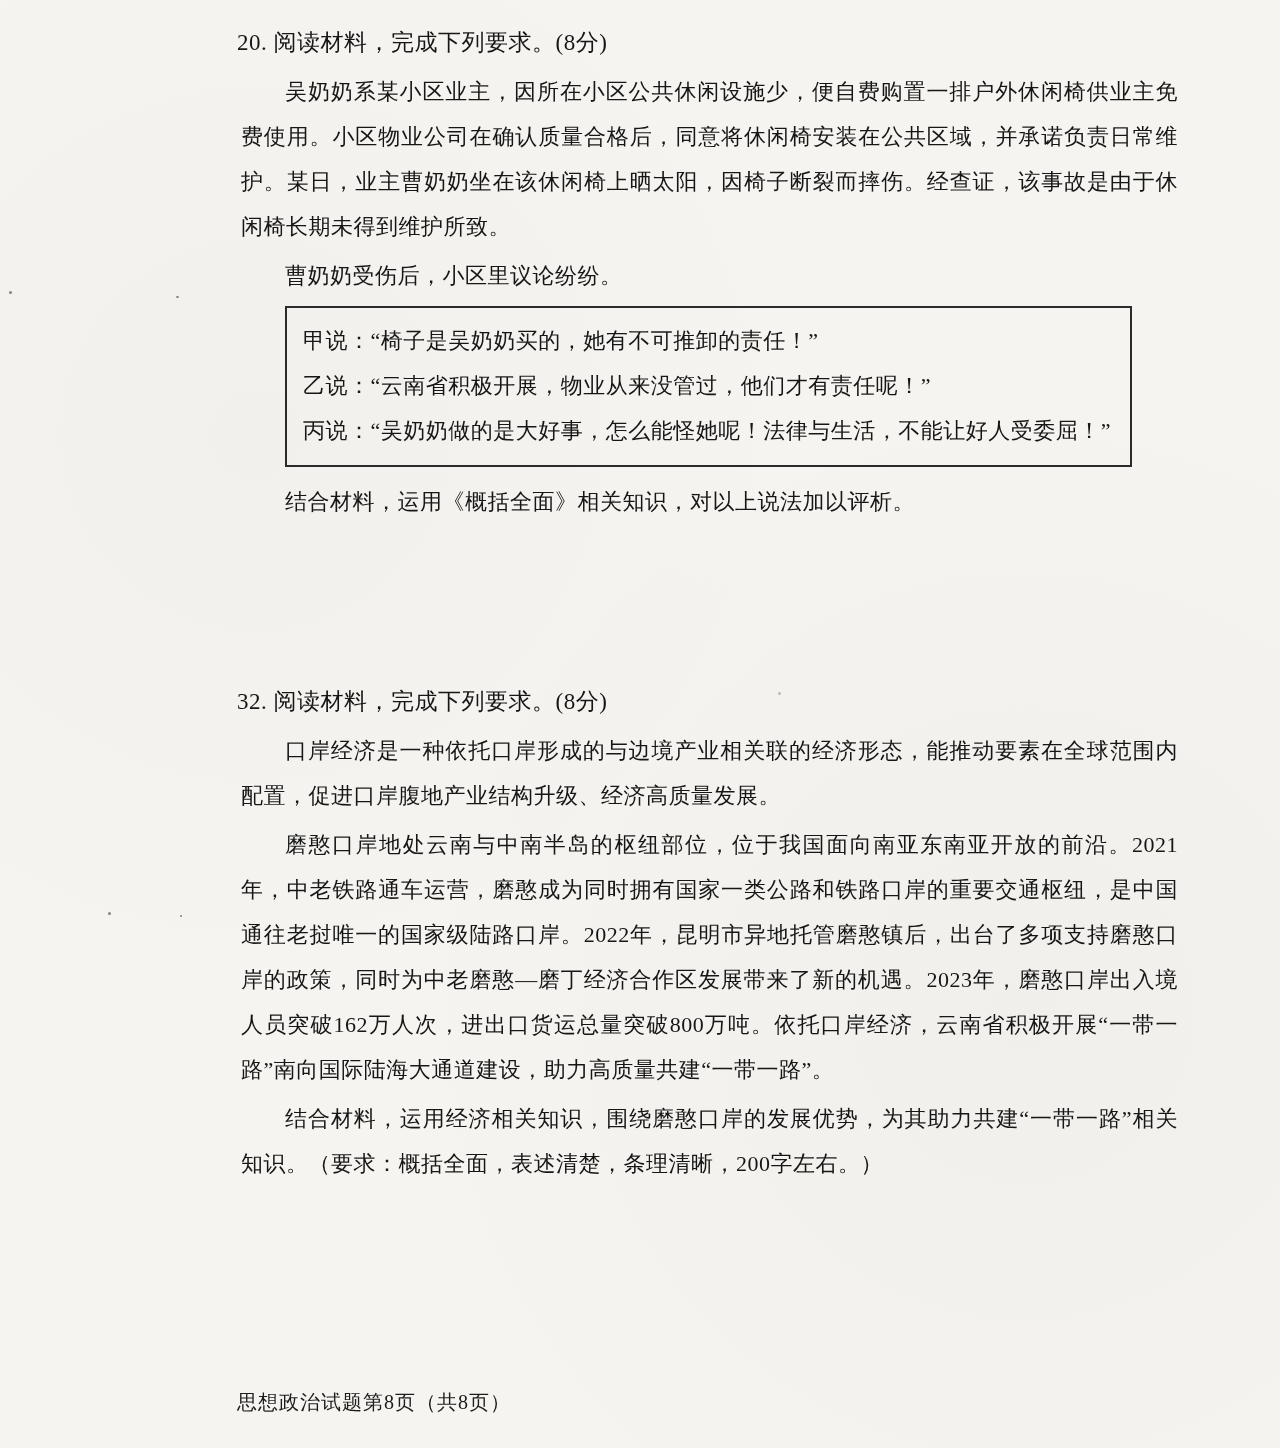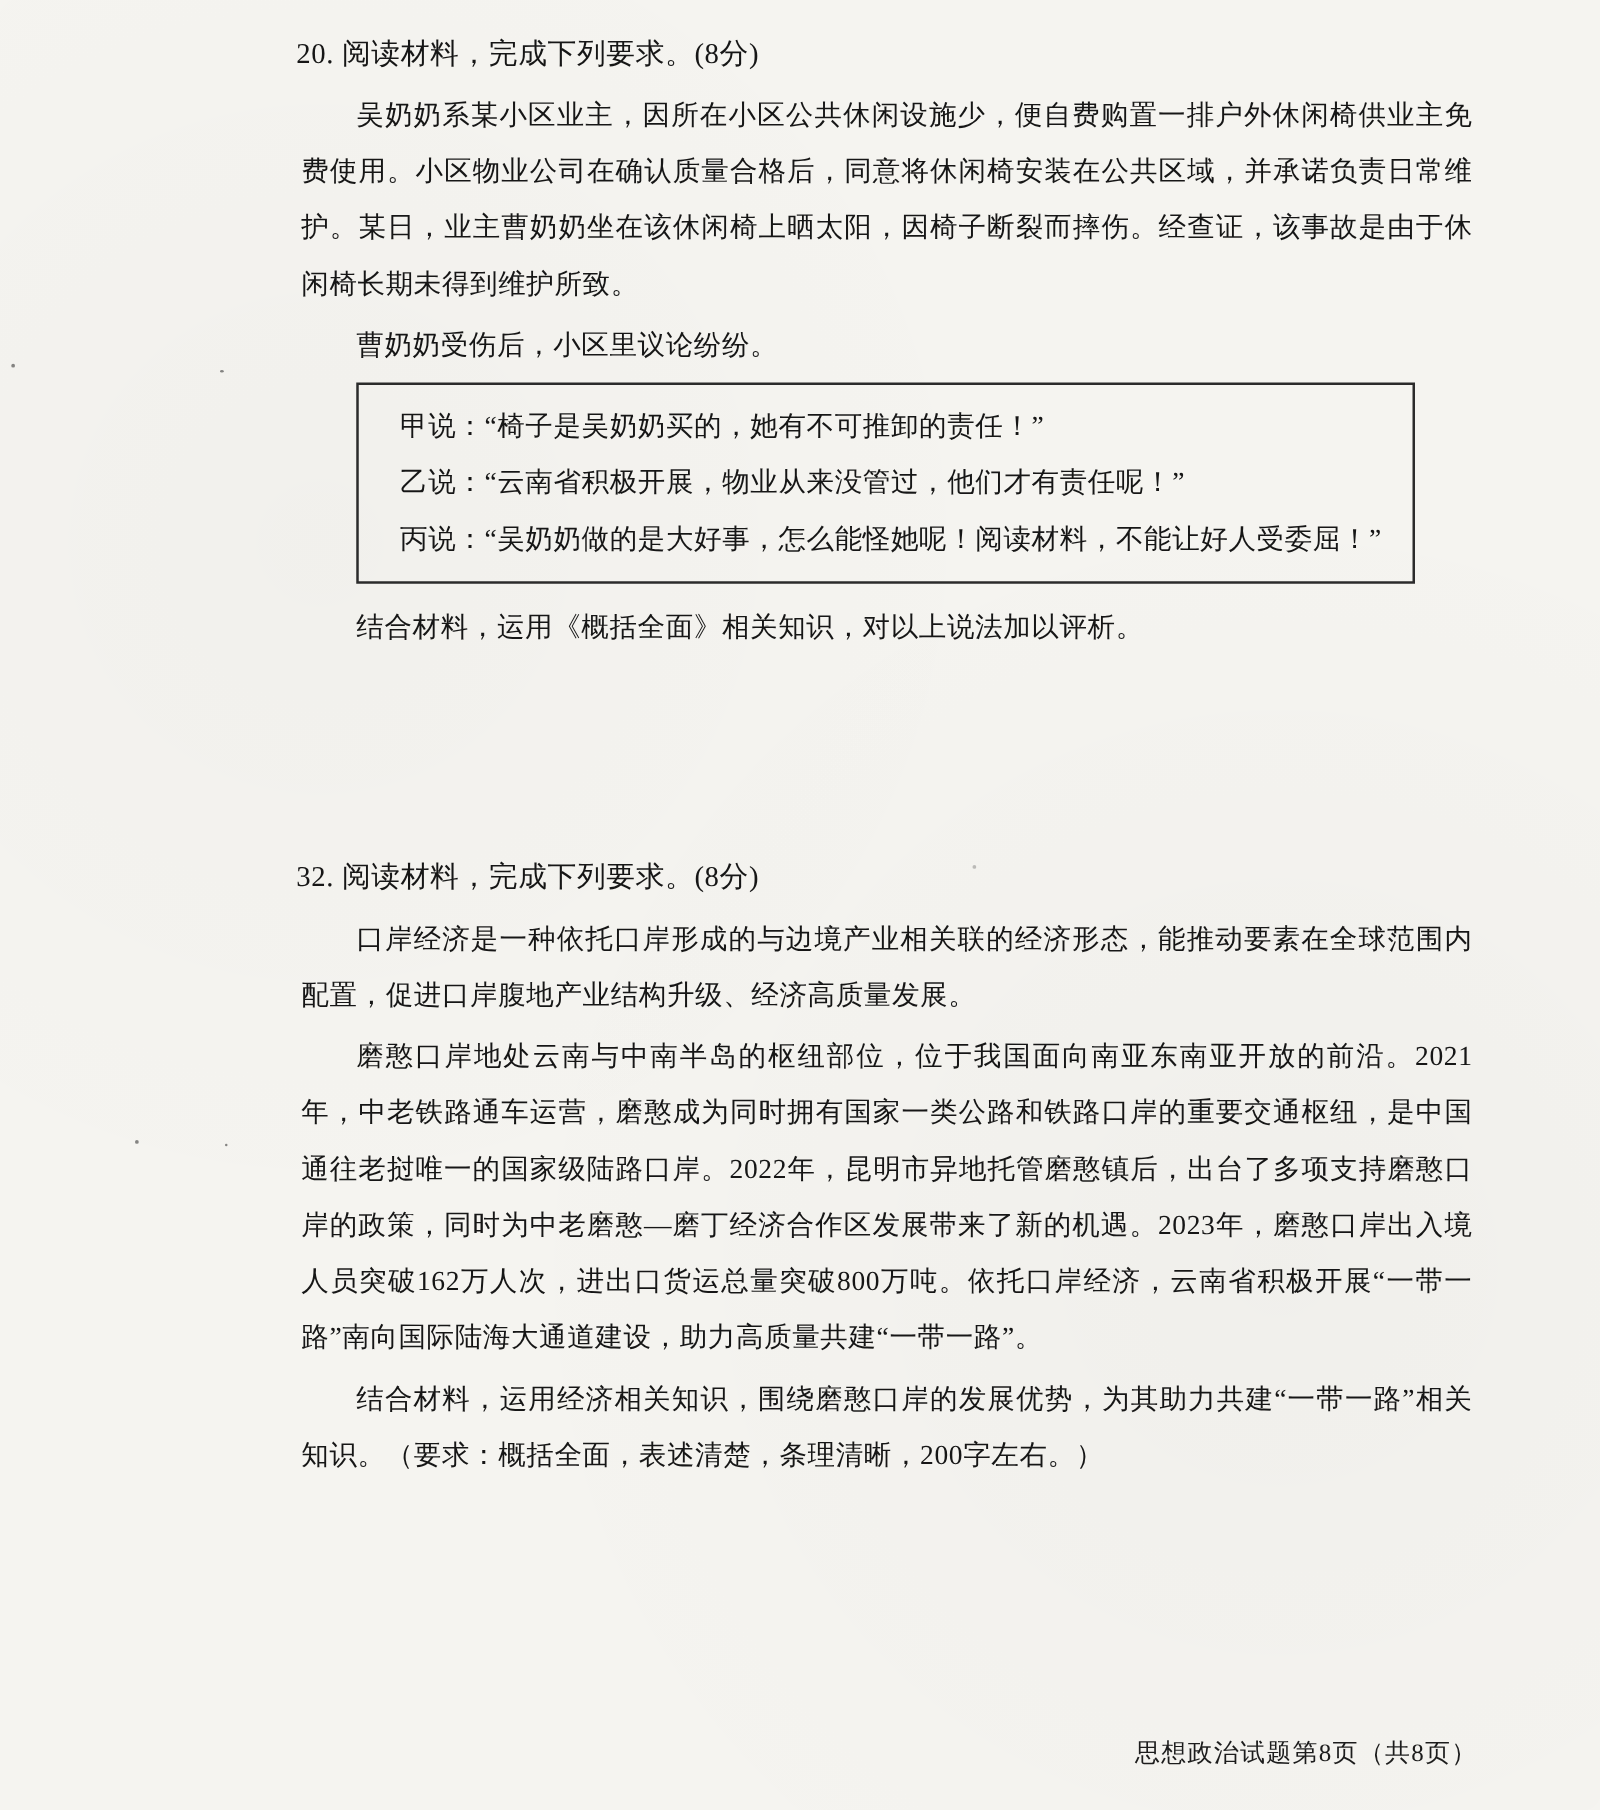--- a/index.html
+++ b/index.html
@@ -49,34 +49,33 @@
     margin-right: 50px;
     border: 2px solid #2b2b2b;
     padding: 10px 14px 12px 16px;
     background: transparent;
   }
   .quote-line {
     font-size: 22px;
     line-height: 45px;
     letter-spacing: 0.5px;
     white-space: nowrap;
-    margin-left: 17px;
   }
   .task {
     margin-top: 12px;
   }
   .q21 {
     margin-top: 155px;
   }
   .footer {
     position: absolute;
     left: 237px;
     right: 98px;
     bottom: 32px;
-    text-align: right;
+    text-align: left;
     font-size: 20px;
     letter-spacing: 1px;
     color: #1c1c1c;
   }
   .speck {
     position: absolute;
     background: rgba(40,40,40,0.55);
     border-radius: 50%;
   }
   .s1 { left: 9px;   top: 291px;  width: 3px; height: 3px; }
@@ -103,21 +102,21 @@
     <section>
       <div class="q-heading">20. 阅读材料，完成下列要求。(8分)</div>
 
       <p class="para">吴奶奶系某小区业主，因所在小区公共休闲设施少，便自费购置一排户外休闲椅供业主免费使用。小区物业公司在确认质量合格后，同意将休闲椅安装在公共区域，并承诺负责日常维护。某日，业主曹奶奶坐在该休闲椅上晒太阳，因椅子断裂而摔伤。经查证，该事故是由于休闲椅长期未得到维护所致。</p>
 
       <p class="para">曹奶奶受伤后，小区里议论纷纷。</p>
 
       <div class="quote-box">
         <div class="quote-line">甲说：“椅子是吴奶奶买的，她有不可推卸的责任！”</div>
         <div class="quote-line">乙说：“云南省积极开展，物业从来没管过，他们才有责任呢！”</div>
-        <div class="quote-line">丙说：“吴奶奶做的是大好事，怎么能怪她呢！阅读材料，不能让好人受委屈！”</div>
+        <div class="quote-line">丙说：“吴奶奶做的是大好事，怎么能怪她呢！法律与生活，不能让好人受委屈！”</div>
       </div>
 
       <p class="para task">结合材料，运用《概括全面》相关知识，对以上说法加以评析。</p>
     </section>
 
     <section class="q21">
       <div class="q-heading">32. 阅读材料，完成下列要求。(8分)</div>
 
       <p class="para">口岸经济是一种依托口岸形成的与边境产业相关联的经济形态，能推动要素在全球范围内配置，促进口岸腹地产业结构升级、经济高质量发展。</p>
 

